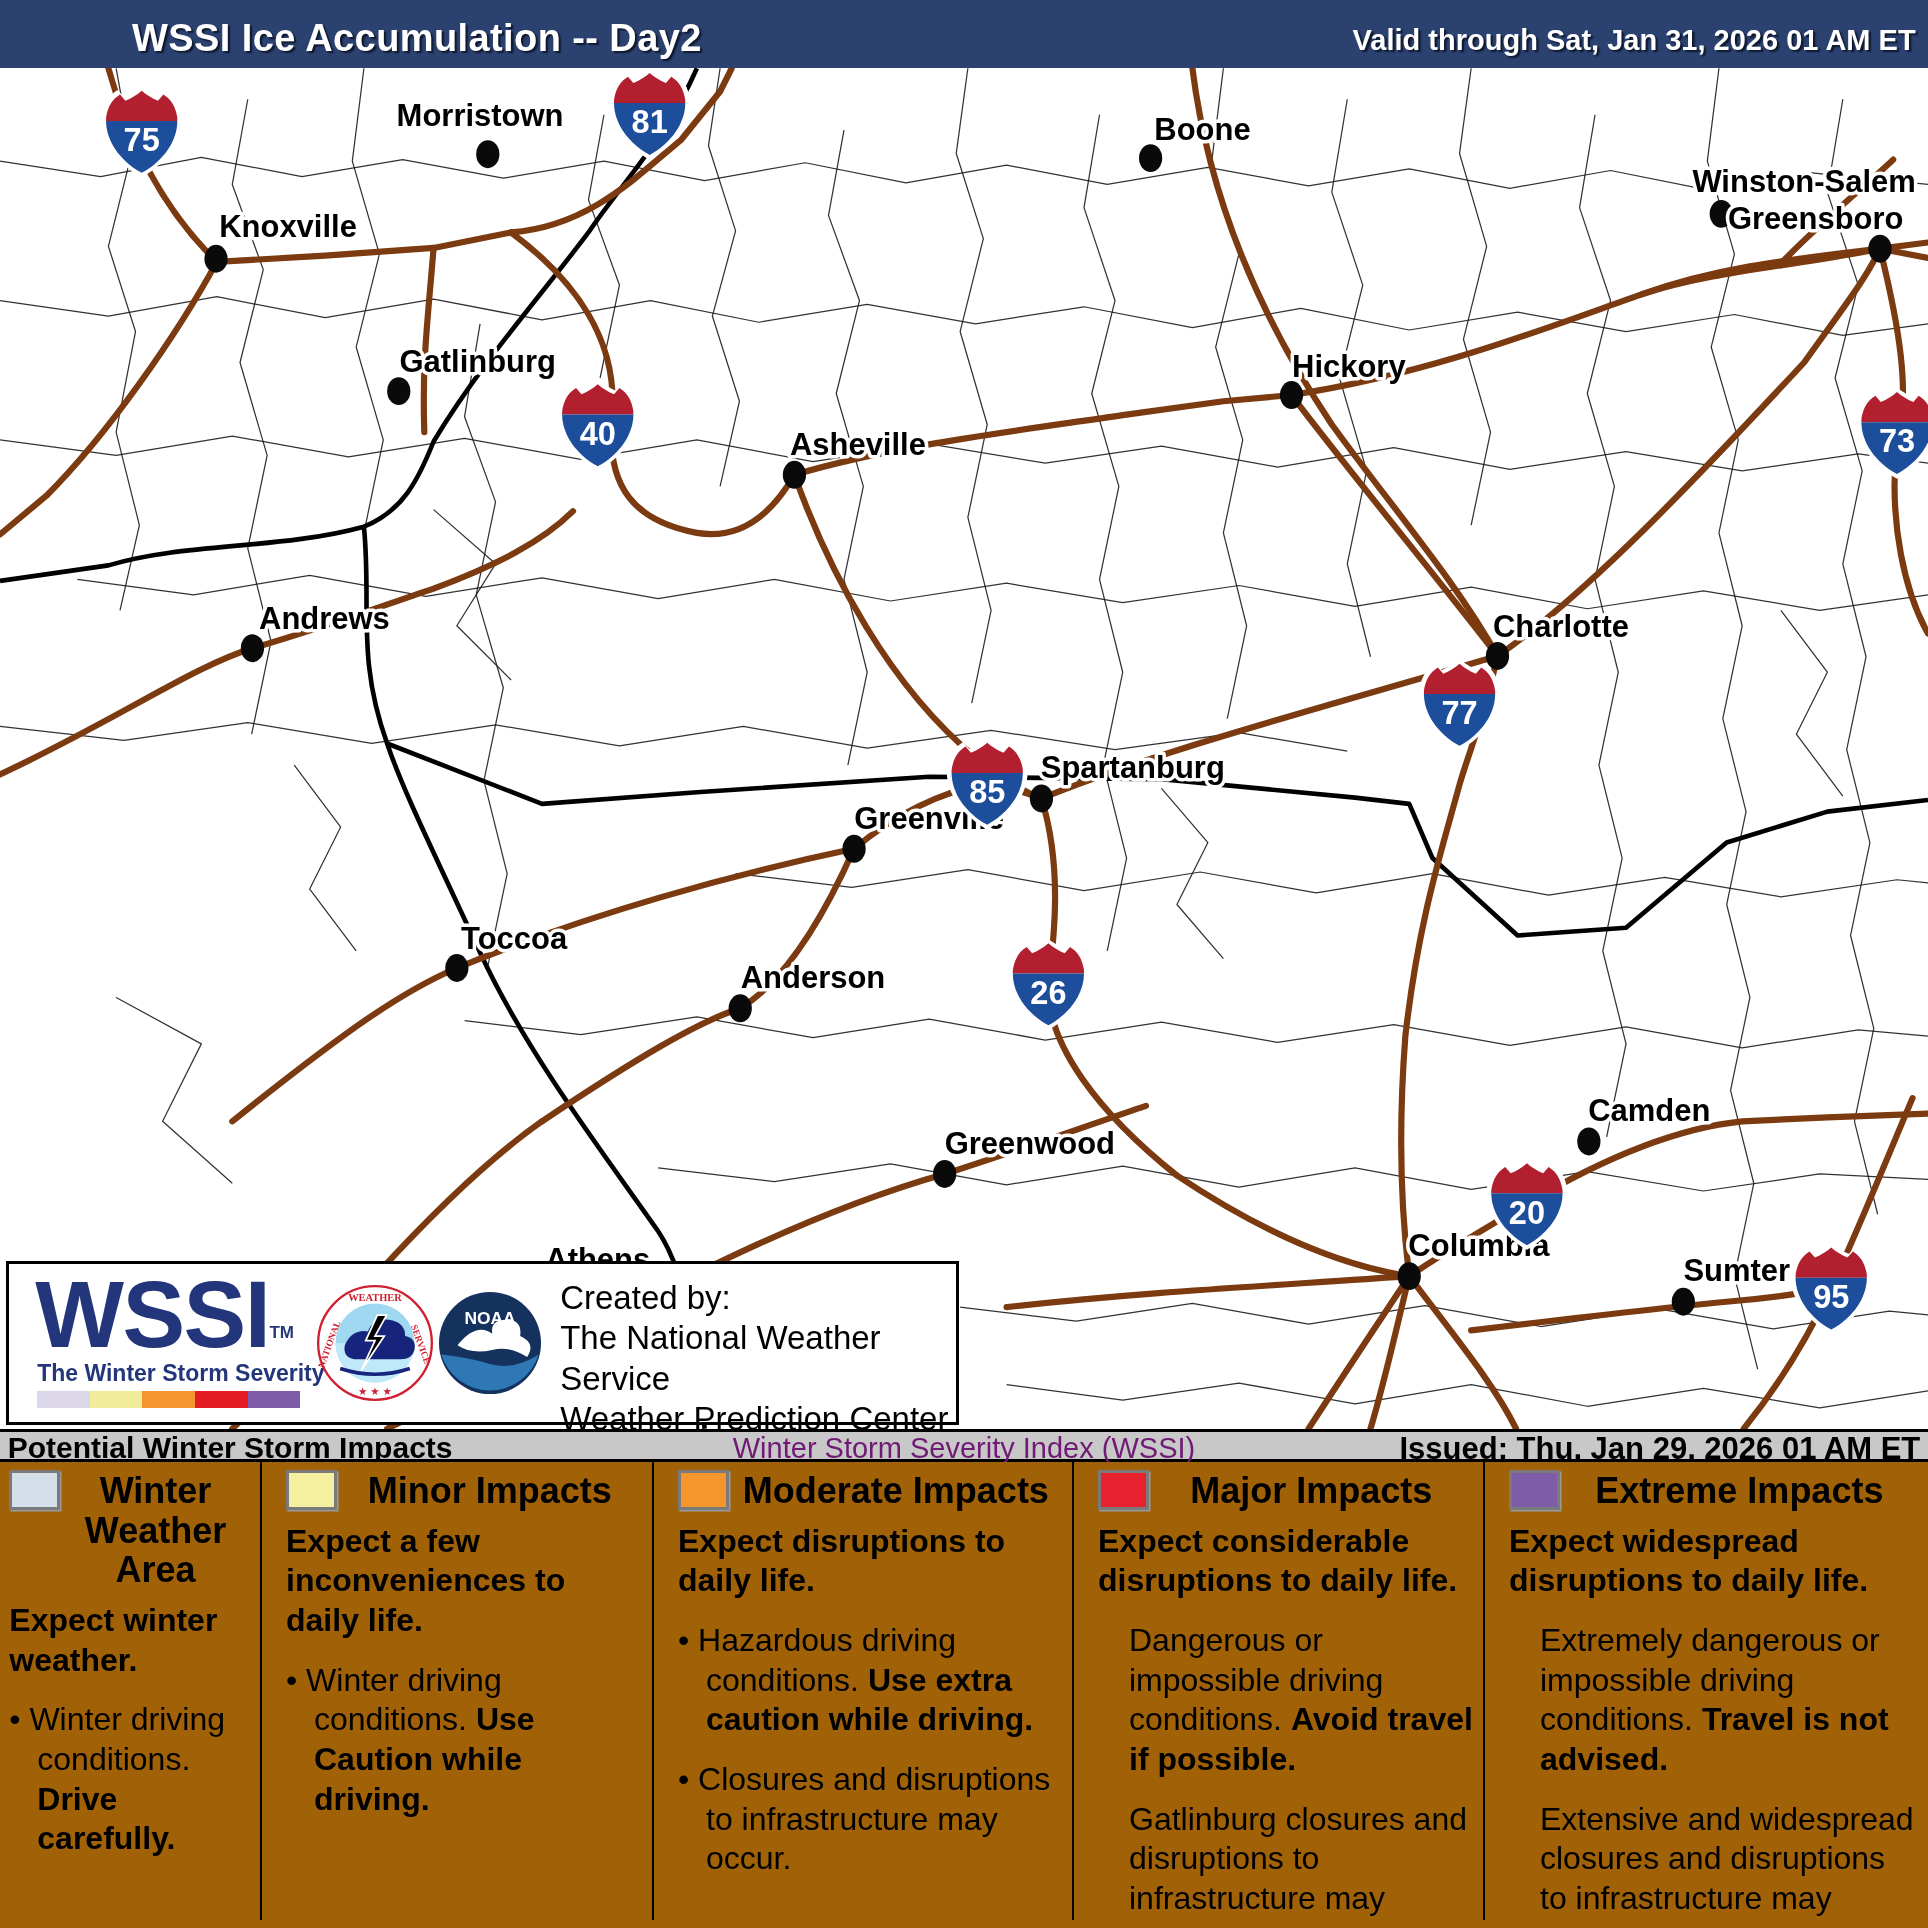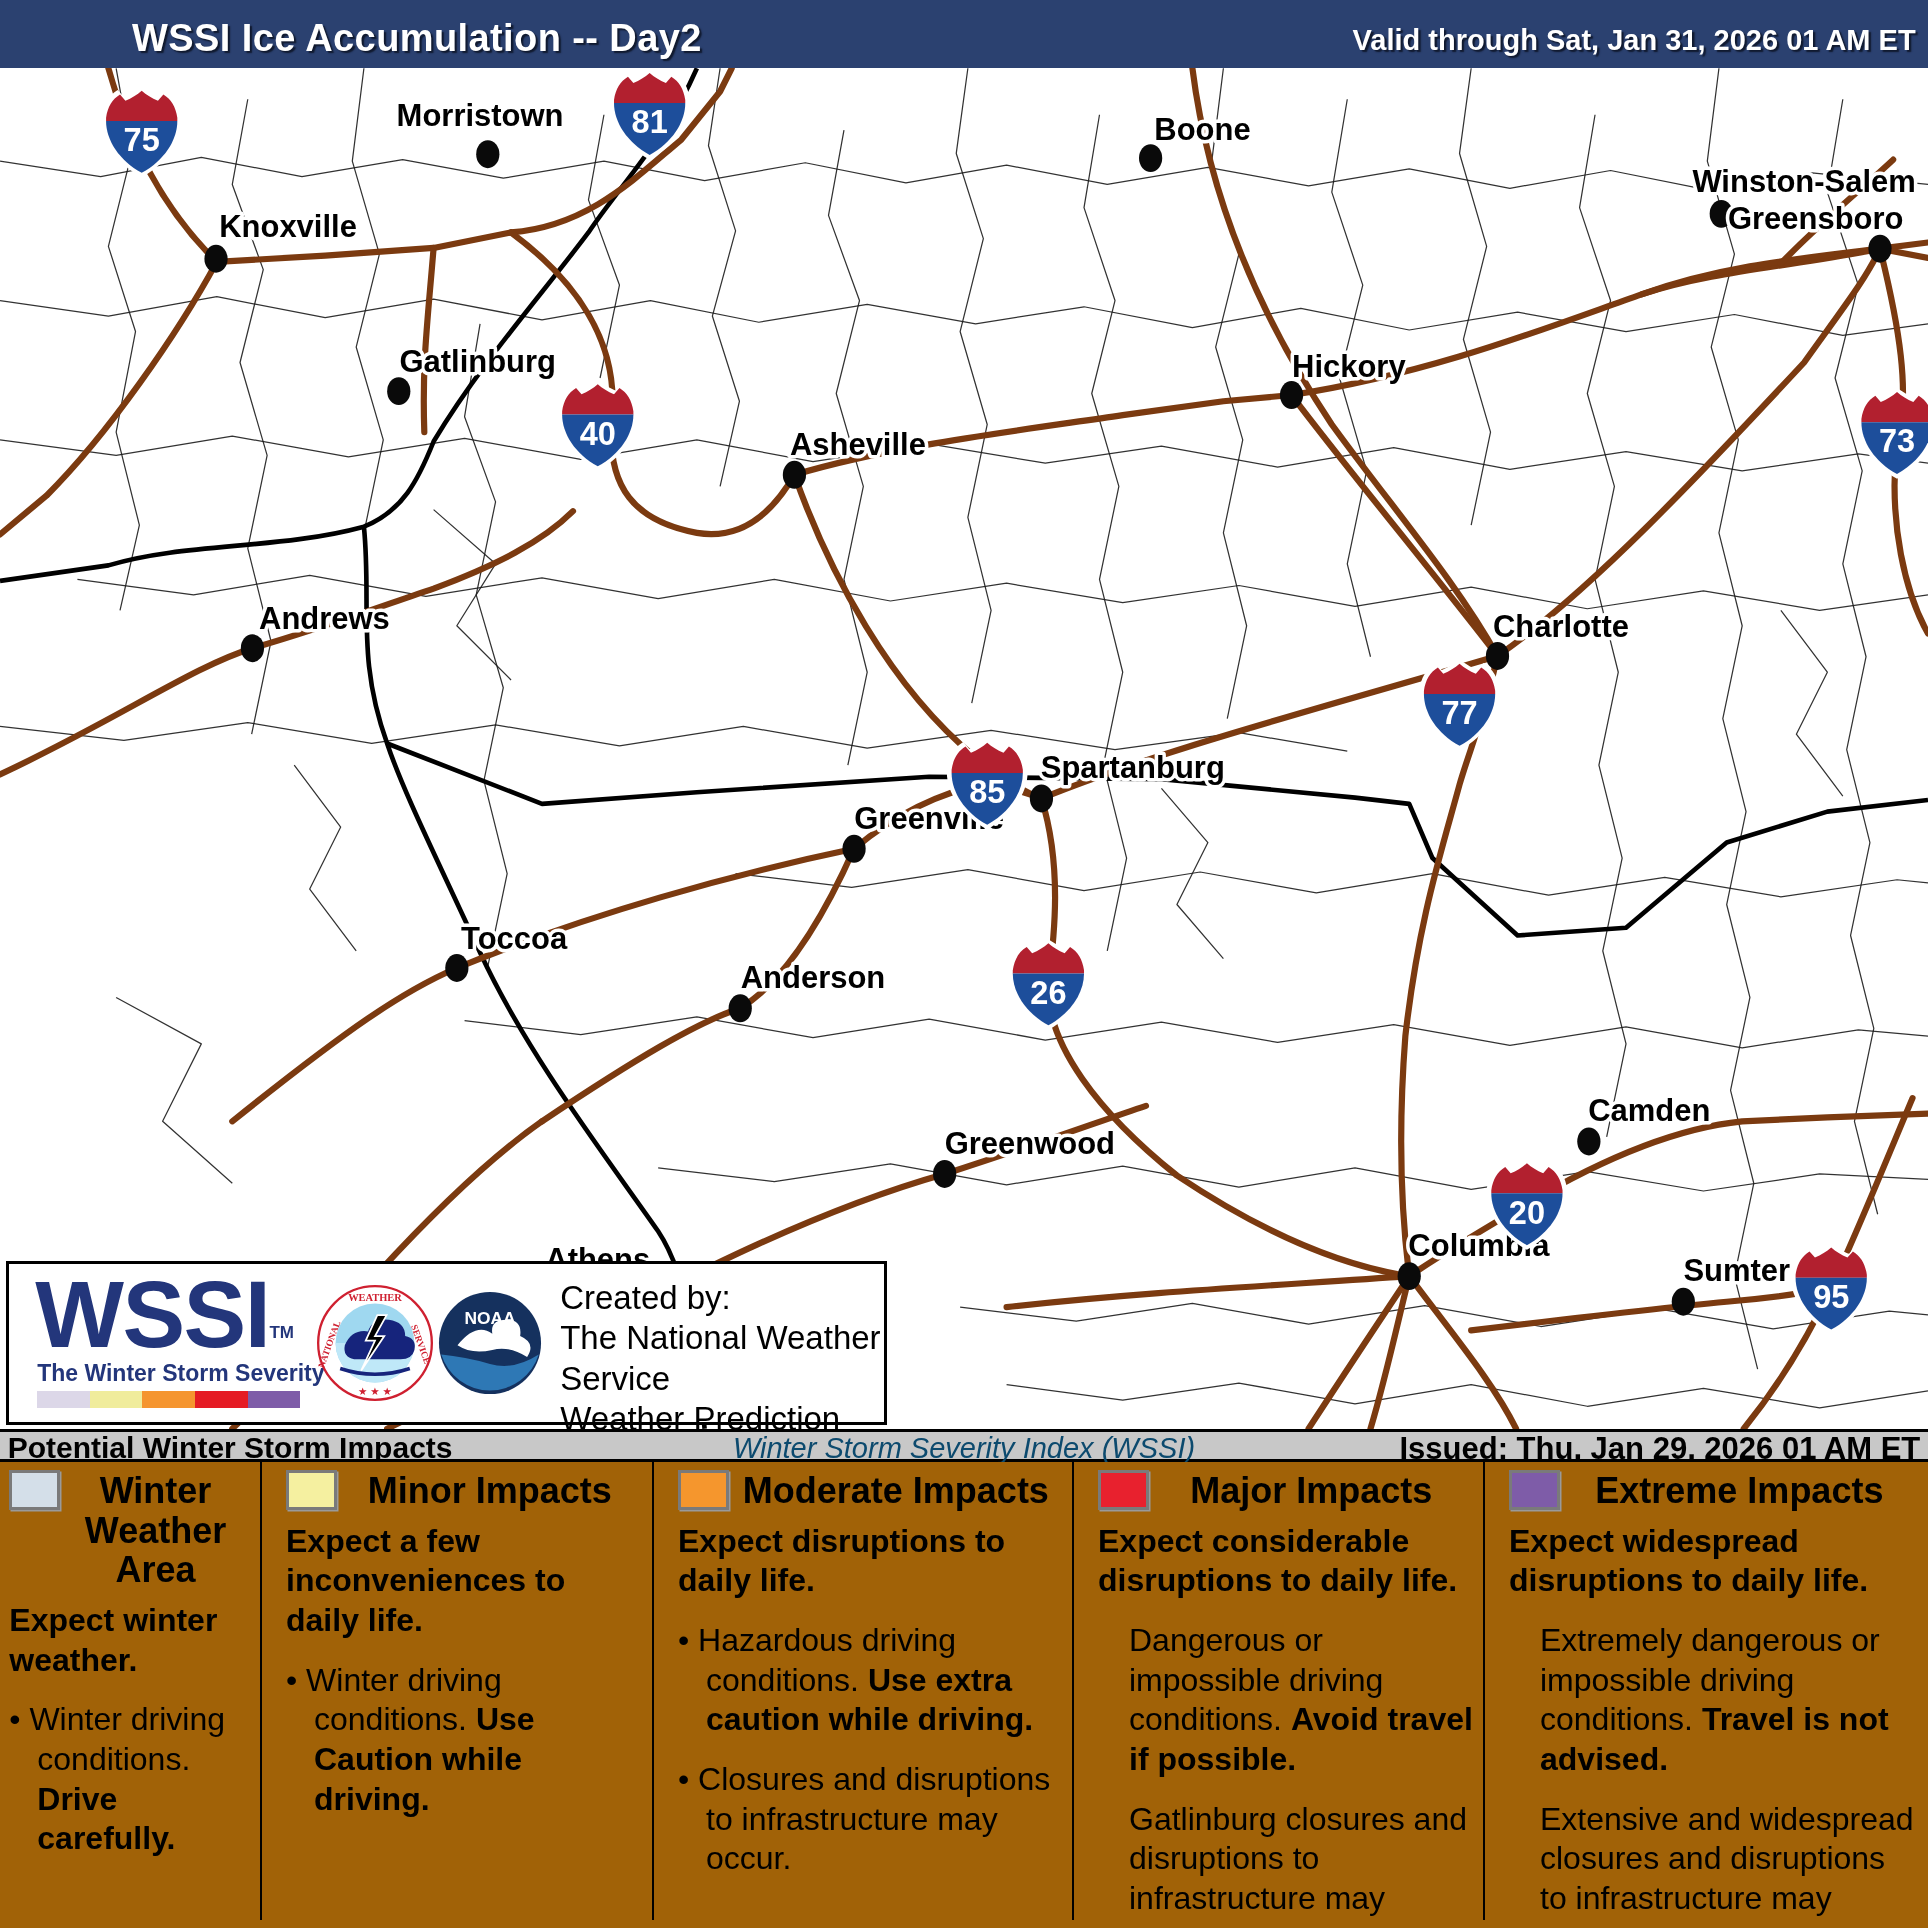--- a/index.html
+++ b/index.html
@@ -11,38 +11,38 @@
   #hdr{position:absolute;left:0;top:0;width:1928px;height:68px;background:#2b4170;}
   #hdr .ttl{position:absolute;left:132px;bottom:7.7px;color:#fff;font-weight:bold;font-size:38px;
             text-shadow:2.3px 2.3px 1.5px #10192e;letter-spacing:0.4px;}
   #hdr .vld{position:absolute;right:12.4px;bottom:11px;color:#fff;font-weight:bold;font-size:29px;
             text-shadow:2.3px 2.3px 1.5px #10192e;}
 
   
   #map-svg{position:absolute;left:0;top:68px;}
 
   
-  #logobox{position:absolute;left:6.2px;top:1261px;width:881px;height:164px;background:#fff;
+  #logobox{position:absolute;left:6.2px;top:1261px;width:953px;height:164px;background:#fff;
            border:3.9px solid #000;}
   #wssi-word{position:absolute;left:26px;top:-3.1px;font-size:94px;font-weight:bold;color:#23367b;
              letter-spacing:-1.5px;}
   #wssi-tm{font-size:17px;font-weight:bold;vertical-align:9.3px;letter-spacing:0;}
   #wssi-tag{position:absolute;left:28px;top:96px;font-size:23px;font-weight:bold;color:#23367b;}
   #wssi-strip{position:absolute;left:28px;top:127px;width:263px;height:17px;display:flex;}
   #wssi-strip span{flex:1;}
   .seal{position:absolute;top:21px;width:116px;height:116px;}
   #nws-seal{left:308px;}
   #noaa-seal{left:423px;}
   #createdby{position:absolute;left:551px;top:14px;font-size:33px;color:#000;line-height:1.22;}
 
   
   #issuedbar{position:absolute;left:0;top:1429px;width:1928px;height:33px;background:#c8c8c8;
              border-top:3.1px solid #000;border-bottom:3.1px solid #000;}
   #issuedbar .l{position:absolute;left:7.7px;top:-1.5px;font-size:30px;font-weight:bold;color:#000;}
-  #issuedbar .c{position:absolute;left:0;right:0;top:0px;text-align:center;font-size:29px;color:#0c4a6e;font-style:italic;}
+  #issuedbar .c{position:absolute;left:0;right:0;top:0px;text-align:center;font-size:29px;color:#701a75;}
   #issuedbar .r{position:absolute;right:7.7px;top:-1.5px;font-size:31px;font-weight:bold;color:#000;}
 
   
   #legend{position:absolute;left:0;top:1462px;width:1928px;height:535px;background:#a16207;
           border-bottom:7.7px solid #000;}
   .leg-col{position:absolute;top:0;height:458px;padding:7.7px 9.3px 0 9.3px;}
   .leg-col.bdr{border-left:2.3px solid #000;padding-left:24px;}
   .leg-head{display:flex;align-items:flex-start;}
   .swatch{width:51px;height:40px;border:3.1px solid #7a7a7a;flex:0 0 auto;box-shadow:1.5px 1.5px 0 #9a9a9a;}
   .leg-title{flex:1;text-align:center;font-size:36px;font-weight:bold;color:#000;line-height:1.1;

